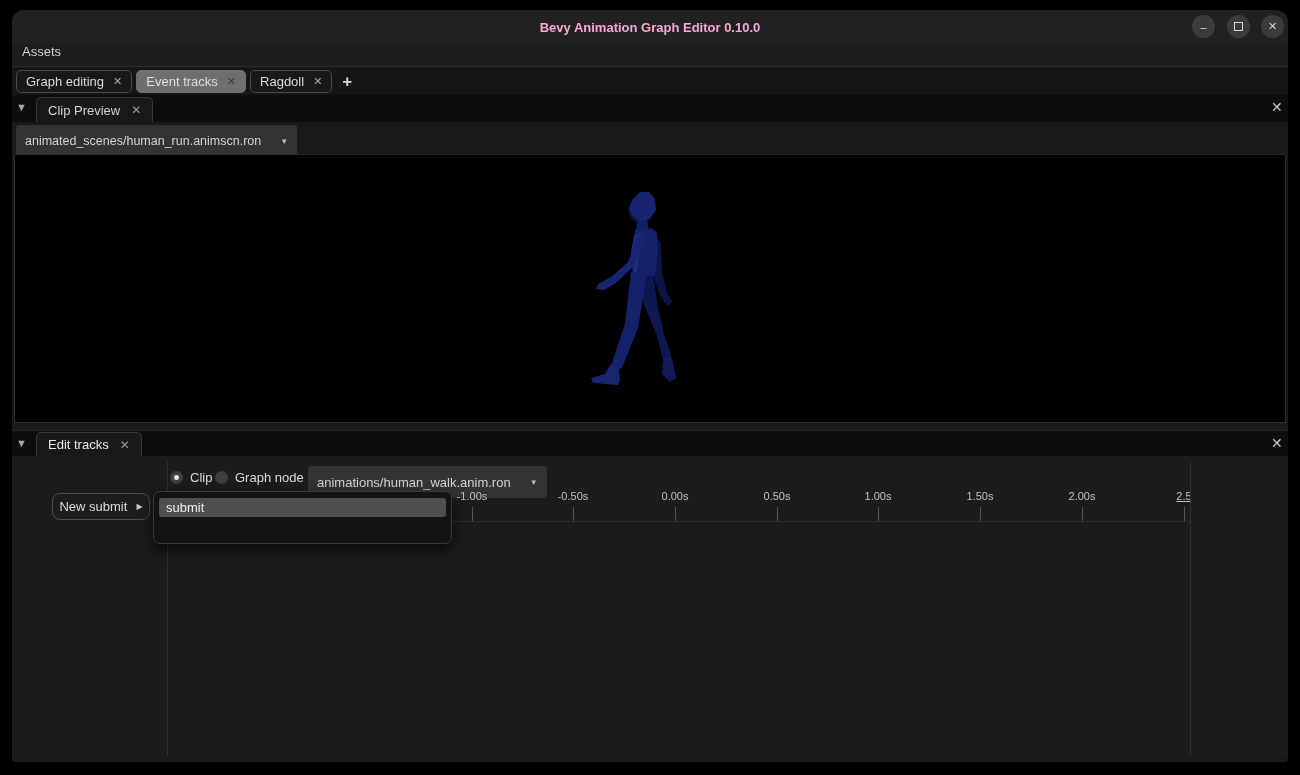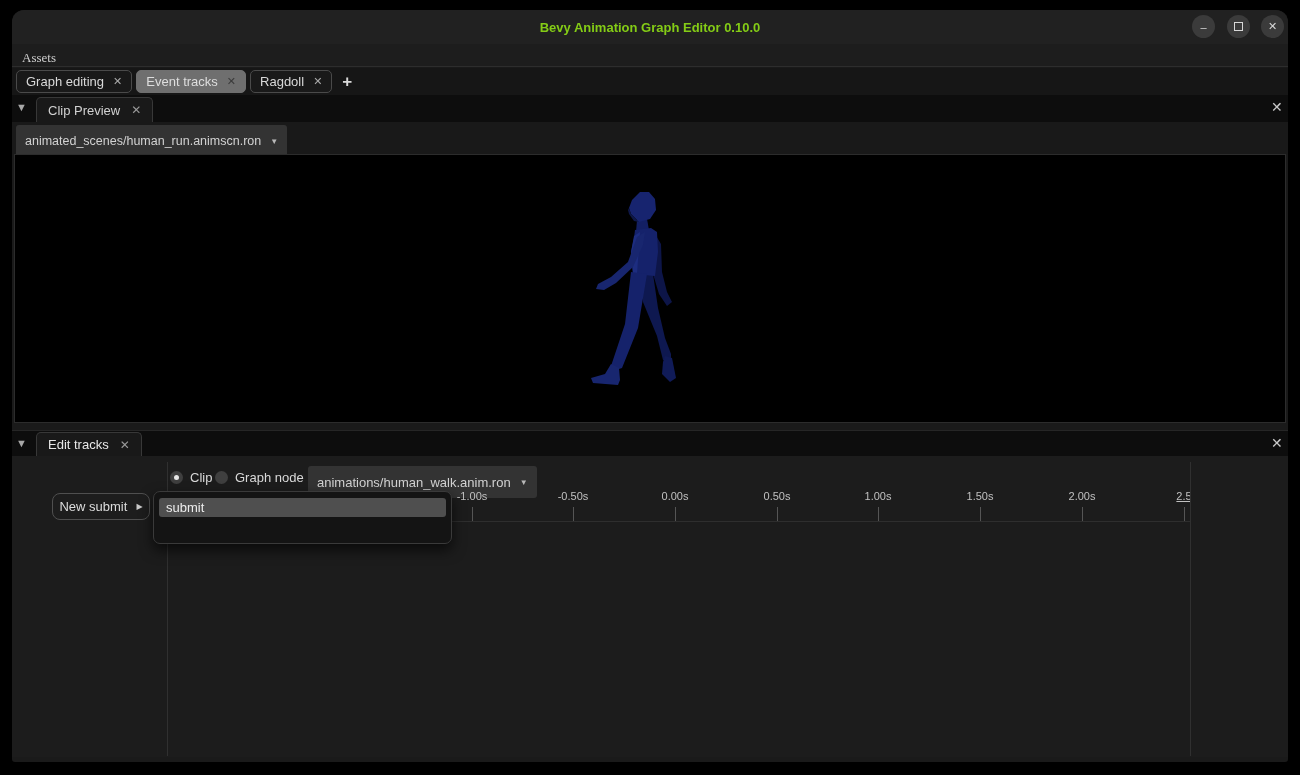--- a/index.html
+++ b/index.html
@@ -5,28 +5,28 @@
   * { margin:0; padding:0; box-sizing:border-box; }
   html,body { width:1300px; height:775px; background:#000; overflow:hidden;
               font-family:"Liberation Sans","DejaVu Sans",sans-serif; }
   .abs { position:absolute; }
 
   
   .window-bg { left:12px; top:10px; width:1276px; height:752px; background:#1a1a1a;
                border-radius:12px 12px 3px 3px; }
   .titlebar { left:12px; top:10px; width:1276px; height:34px; background:#212121;
               border-radius:12px 12px 0 0; display:flex; align-items:center; justify-content:center; }
-  .title { font-size:13px; font-weight:bold; color:#84cc16; }
+  .title { font-size:13px; font-weight:bold; color:#f9a8d4; }
   .winbtn { position:absolute; top:15px; width:23px; height:23px; border-radius:50%;
             background:#3b3b3b; color:#d8d8d8; display:flex; align-items:center;
             justify-content:center; font-size:11px; }
   .winbtn .sq { width:9px; height:9px; border:1.5px solid #d8d8d8; }
 
   .menubar { left:12px; top:44px; width:1276px; height:23px; background:#1d1d1d;
-             border-bottom:1px solid #2d2d2d; display:flex; align-items:flex-end;font-family:Liberation Serif, serif; }
+             border-bottom:1px solid #2d2d2d; display:flex; align-items:flex-start; }
   .menu-item { font-size:13px; color:#cfcfcf; padding:0 10px; }
 
   .tabstrip { left:12px; top:68px; width:1276px; height:27px; background:#161616;
               display:flex; align-items:center; padding-left:4px; gap:4px; }
   .ws-tab { display:flex; align-items:center; gap:9px; font-size:13px; color:#d9d9d9;
             background:#191919; border:1px solid #4a4a4a; border-radius:5px;
             padding:2px 9px; height:23px; }
   .ws-tab .x { font-size:11px; color:#aaaaaa; font-weight:bold; }
   .ws-tab.active { background:#6f6f6f; border-color:#6f6f6f; color:#dedede; }
   .ws-tab.active .x { color:#3a3a3a; }
@@ -34,21 +34,21 @@
 
   
   .panel-header { left:12px; width:1276px; background:#0d0d0d; }
   .collapse { position:absolute; font-size:11px; color:#a8a8a8; }
   .dock-tab { position:absolute; display:flex; align-items:center; gap:11px;
               background:#191919; border:1px solid #383838; border-bottom:none;
               border-radius:5px 5px 0 0; padding:0 11px; font-size:13px; color:#d2d2d2; }
   .dock-tab .x { font-size:12px; color:#9a9a9a; }
   .panel-close { position:absolute; font-size:14px; color:#c9c9c9; }
 
-  .dropdown { position:absolute; display:flex; align-items:center; gap:9px;
+  .dropdown { position:absolute; display:flex; align-items:center; gap:19px;
               background:#333333; border-radius:3px; padding:16px 9px; font-size:12.5px;
               color:#d2d2d2; }
   .caret { font-size:8px; color:#b9b9b9; }
 
   .preview { left:14px; top:154px; width:1272px; height:269px; background:#000;
              border:1px solid #2c2c2c; }
 
   
   .et-content { left:12px; top:456px; width:1276px; height:301px; background:#1c1c1c; }
   .vline { width:1px; background:#303030; }

